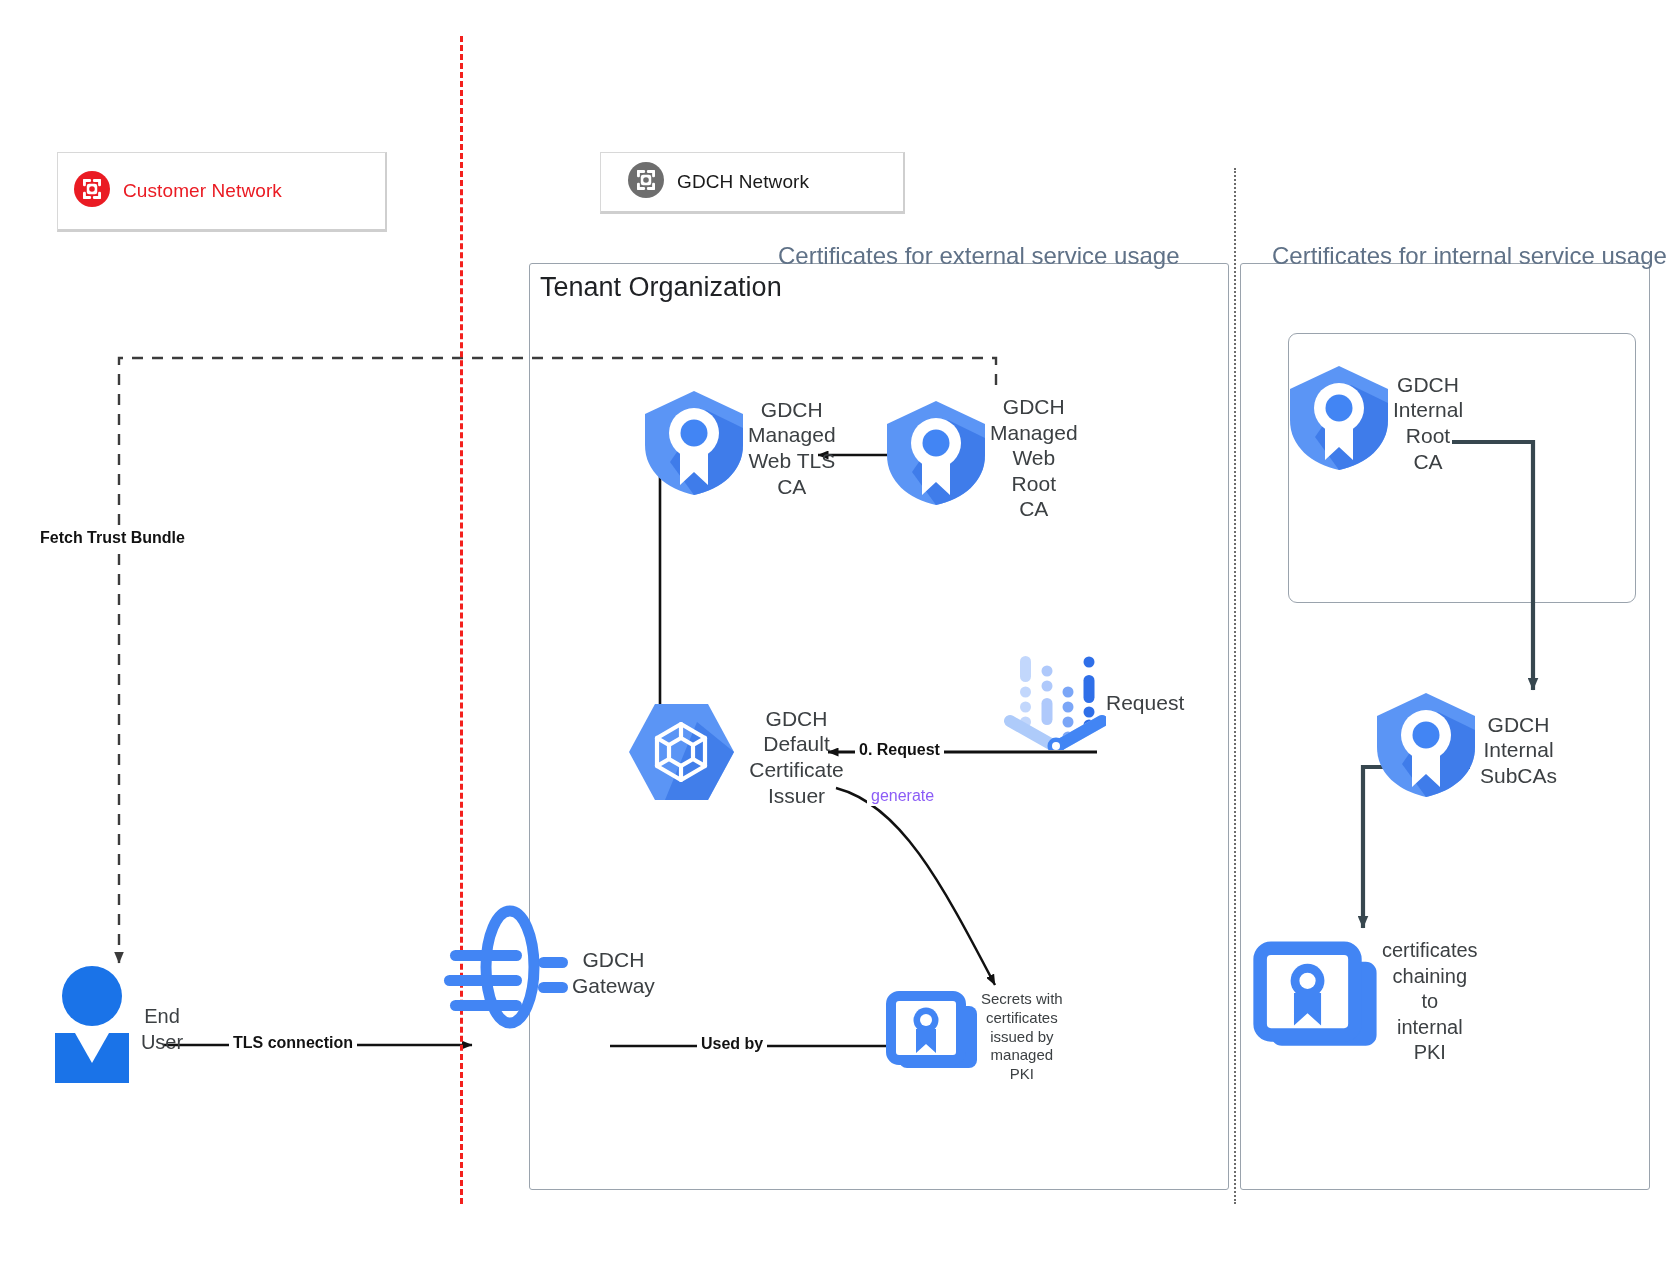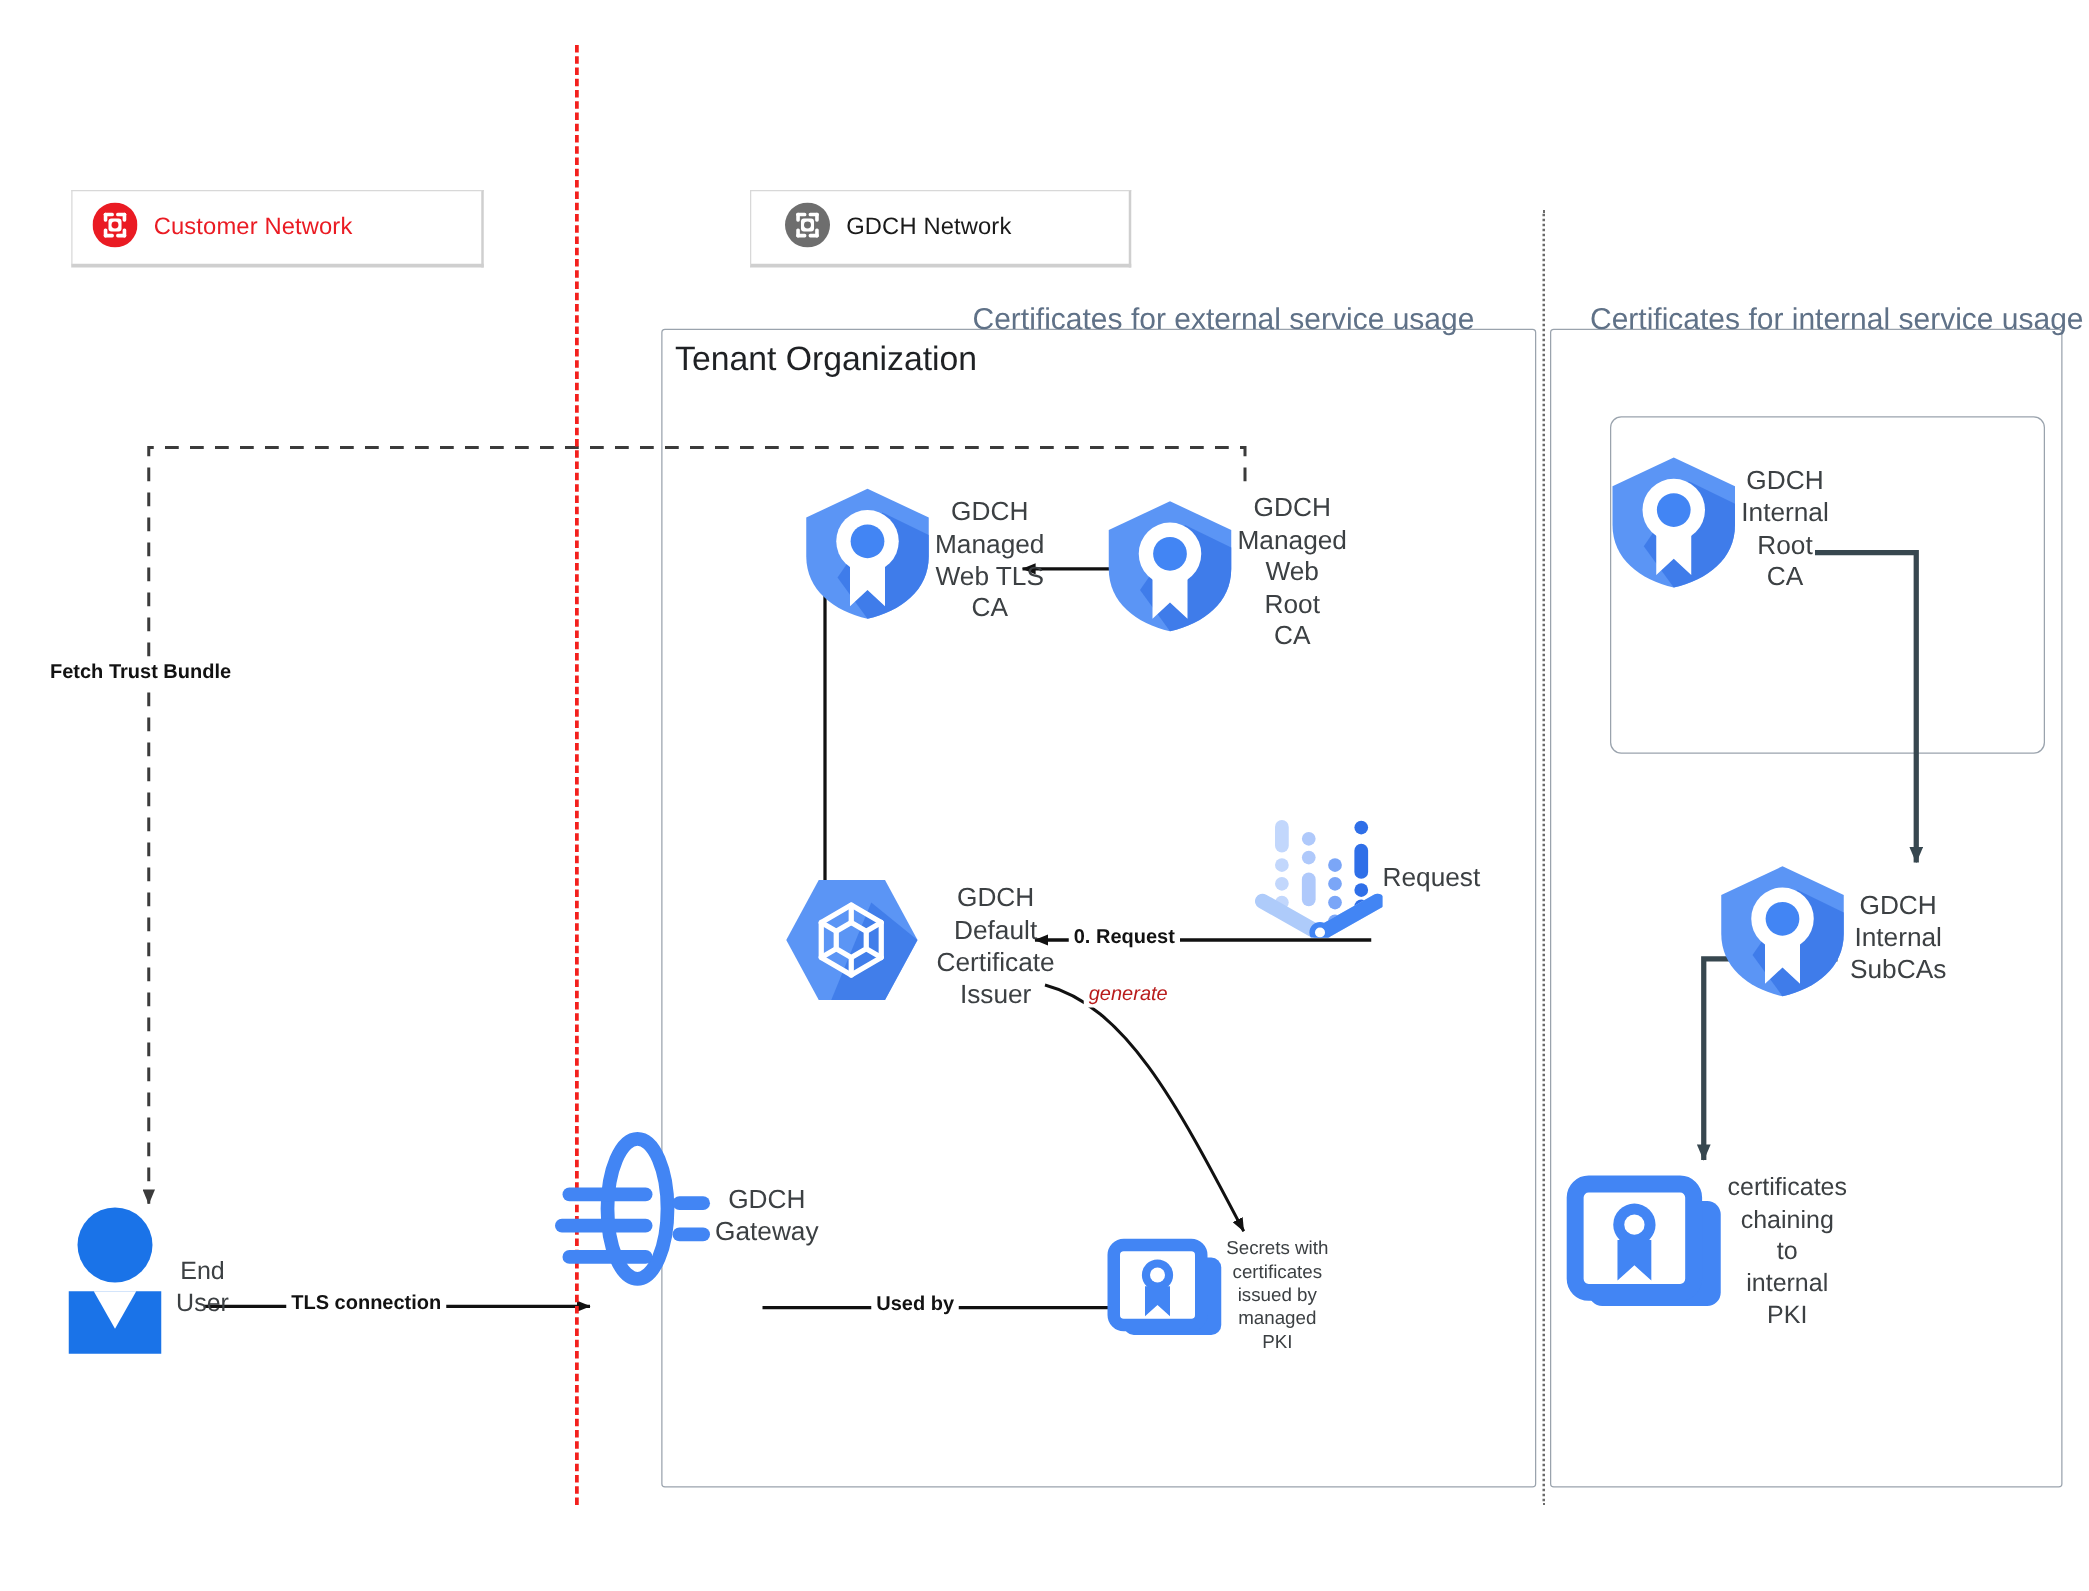--- a/index.html
+++ b/index.html
@@ -113,22 +113,21 @@
     font-weight: bold;
     color: #121212;
     background: #ffffff;
     padding: 1px 4px;
     white-space: nowrap;
     z-index: 3;
   }
   .edge-label.plain {
     font-weight: normal;
     font-size: 16px;
-    color: #b91c1c;
-    font-style: italic;
+    color: #8b5cf6;
   }
 
   
   .v-divider-red {
     position: absolute;
     border-left: 3px dashed #f3201d;
     z-index: 2;
   }
   .v-divider-dot {
     position: absolute;
@@ -178,21 +177,21 @@
 
   <div class="zone-box abs" style="left:529px; top:263px; width:700px; height:927px;"></div>
   <div class="zone-box abs" style="left:1240px; top:263px; width:410px; height:927px;"></div>
   <div class="zone-box rounded-lg abs" style="left:1288px; top:333px; width:348px; height:270px;"></div>
 
   <div class="zone-title" style="left:537px; top:272px;">Tenant Organization</div>
 
   <div class="zone-caption" style="left:778px; top:242px;">Certificates for external service usage</div>
   <div class="zone-caption" style="left:1272px; top:242px;">Certificates for internal service usage</div>
 
-  <div class="net-chip chip-customer abs" style="left:57px; top:152px; width:330px; height:62px;">
+  <div class="net-chip chip-customer abs" style="left:57px; top:152px; width:330px; height:80px;">
     <span style="flex:0 0 auto;">
       <svg width="36" height="36" viewBox="0 0 40 40">
         <circle cx="20" cy="20" r="20" fill="#EA1B23"></circle>
         <g fill="#ffffff">
           <rect x="10" y="9" width="9" height="3.2" rx="1.4"></rect>
           <rect x="21" y="9" width="9" height="3.2" rx="1.4"></rect>
           <rect x="10" y="9" width="3.2" height="8" rx="1.4"></rect>
           <rect x="26.8" y="9" width="3.2" height="8" rx="1.4"></rect>
           <rect x="10" y="27.8" width="9" height="3.2" rx="1.4"></rect>
           <rect x="21" y="27.8" width="9" height="3.2" rx="1.4"></rect>

